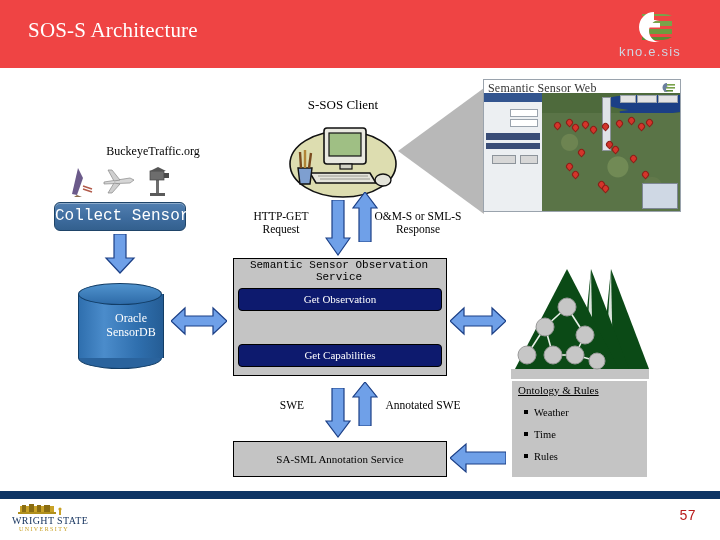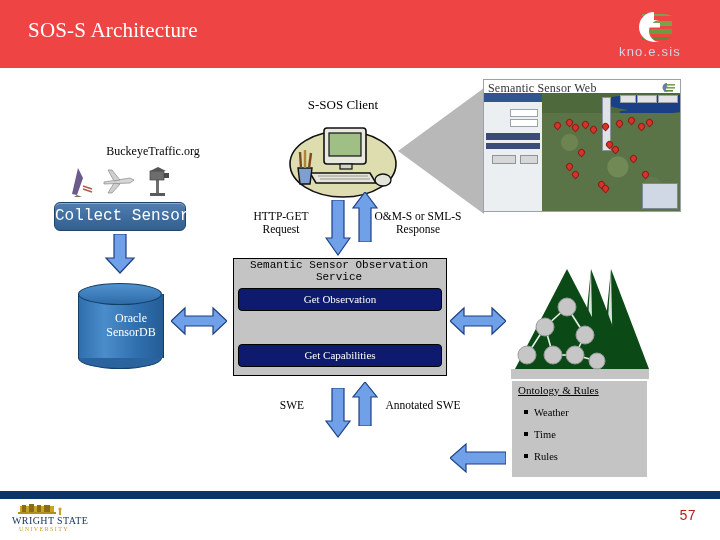--- a/index.html
+++ b/index.html
@@ -378,20 +378,23 @@
   <svg class="arrow" style="left:325px;top:388px;width:26px;height:50px;" viewBox="0 0 26 50">
     <path d="M7 0 L19 0 L19 33 L25 33 L13 49 L1 33 L7 33 Z" fill="#6fa0e8" stroke="#1b3f86" stroke-width="1.2"></path>
   </svg>
 
   <svg class="arrow" style="left:352px;top:382px;width:26px;height:44px;" viewBox="0 0 26 44">
     <path d="M13 0 L25 15 L19 15 L19 44 L7 44 L7 15 L1 15 Z" fill="#6fa0e8" stroke="#1b3f86" stroke-width="1.2"></path>
   </svg>
 
   <div class="lbl" style="left:368px;top:399px;width:110px;font-size:11.5px;">Annotated SWE</div>
 
+  <div class="ann-box">
+    <span>SA-SML Annotation Service</span>
+  </div>
 
   <svg class="arrow" style="left:450px;top:442px;width:56px;height:32px;" viewBox="0 0 56 32">
     <path d="M0 16 L16 2 L16 10 L56 10 L56 22 L16 22 L16 30 Z" fill="#6fa0e8" stroke="#1b3f86" stroke-width="1.2"></path>
   </svg>
 
   <div class="footer-bar"></div>
 
   <svg class="wsu" viewBox="0 0 78 30">
 
     <rect x="10" y="3" width="34" height="6" fill="#c9a227"></rect>

